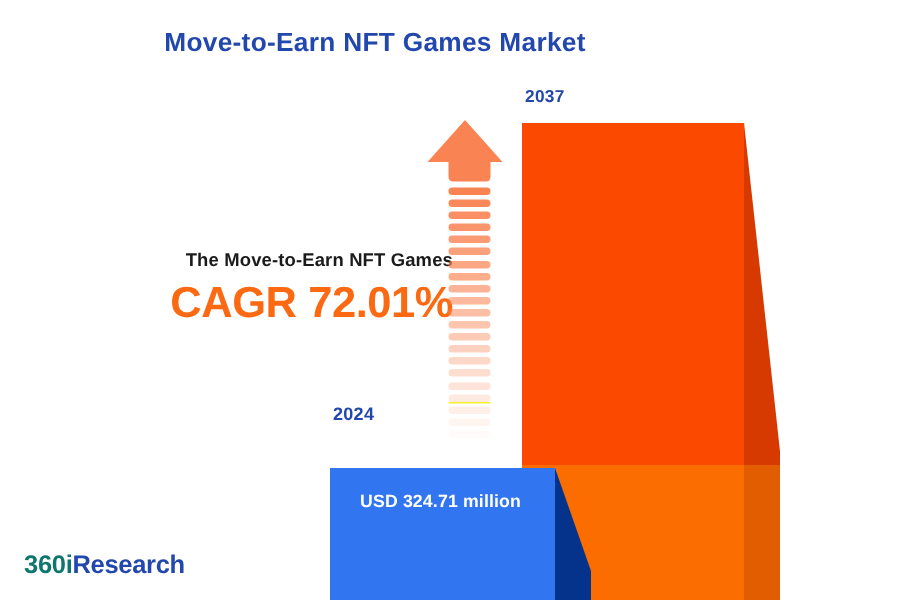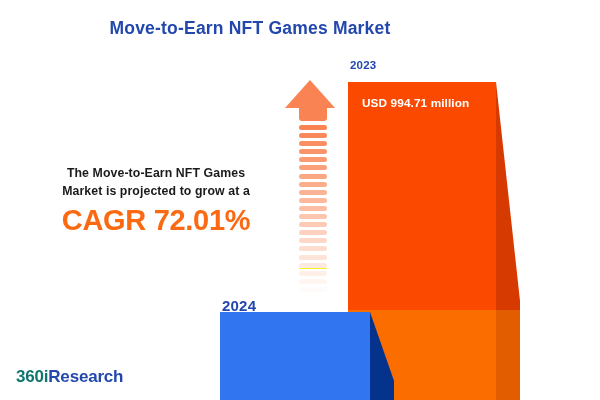--- a/index.html
+++ b/index.html
@@ -16,22 +16,22 @@
   .title{
     position:absolute;left:0;top:18px;width:500px;
     text-align:center;
     font-size:17.5px;font-weight:bold;
     color:#2348ad;
     letter-spacing:0.2px;
   }
 
   
   .cagr-block{
-    position:absolute;left:22px;top:165px;width:268px;
-    text-align:center;
+    position:absolute;left:34px;top:165px;width:268px;
+    text-align:right;
   }
   .cagr-lead{
     font-size:12.3px;font-weight:bold;color:#1b1b1b;
     line-height:1.45;
     letter-spacing:0.1px;
   }
   .cagr-value{
     margin-top:4px;
     font-size:29px;font-weight:bold;color:#fb6a12;
     letter-spacing:-0.3px;
@@ -108,38 +108,37 @@
   .bar-2024-front{
     left:220px;top:312px;width:150px;height:88px;
     background:#3176f0;
   }
   .bar-2024-side{
     left:370px;top:312px;width:24px;height:88px;
     background:#05338c;
     clip-path:polygon(0 0,100% 78%,100% 100%,0 100%);
   }
   .label-2024-year{
-    position:absolute;left:222px;top:297px;
-    font-size:15px;font-weight:bold;color:#2348ad;letter-spacing:.2px;
+    position:absolute;left:222px;top:269px;
+    font-size:12px;font-weight:bold;color:#2348ad;letter-spacing:.2px;
   }
   .label-2024-value{
     position:absolute;left:240px;top:327px;
     font-size:11.8px;font-weight:bold;color:#ffffff;letter-spacing:.1px;
   }
 </style>
 </head>
 <body>
 
 <div id="canvas">
 
   <div class="title">Move-to-Earn NFT Games Market</div>
 
   <div class="cagr-block">
     <div class="cagr-lead">The Move-to-Earn NFT Games</div>
-    <div class="cagr-lead">Market is projected to grow at a</div>
     <div class="cagr-value">CAGR 72.01%</div>
   </div>
 
   <div class="arrow-wrap">
     <div class="arrow-head"></div>
     <div class="arrow-neck"></div>
     <div class="arrow-stripes" id="arrow-stripes">
         <div class="stripe" style="opacity: 1;"></div>
         <div class="stripe" style="opacity: 0.952;"></div>
         <div class="stripe" style="opacity: 0.903;"></div>
@@ -162,24 +161,24 @@
         <div class="stripe" style="opacity: 0.079;"></div>
         <div class="stripe" style="opacity: 0.03;"></div>
       </div>
     <div class="yellow-line"></div>
   </div>
 
   <div class="bar bar-2032-side-upper"></div>
   <div class="bar bar-2032-side-lower"></div>
   <div class="bar bar-2032-front"></div>
   <div class="bar bar-2032-front-lower"></div>
-  <div class="label-2032-year">2023</div>
-  <div class="label-2032-value">USD 994.71 million</div>
+  <div class="label-2032-year">2037</div>
 
   <div class="bar bar-2024-side"></div>
   <div class="bar bar-2024-front"></div>
   <div class="label-2024-year">2024</div>
+  <div class="label-2024-value">USD 324.71 million</div>
 
   <div class="logo">
     <span class="o">360i</span><span class="b">Research</span>
   </div>
 
 </div>
 
 </body></html>

